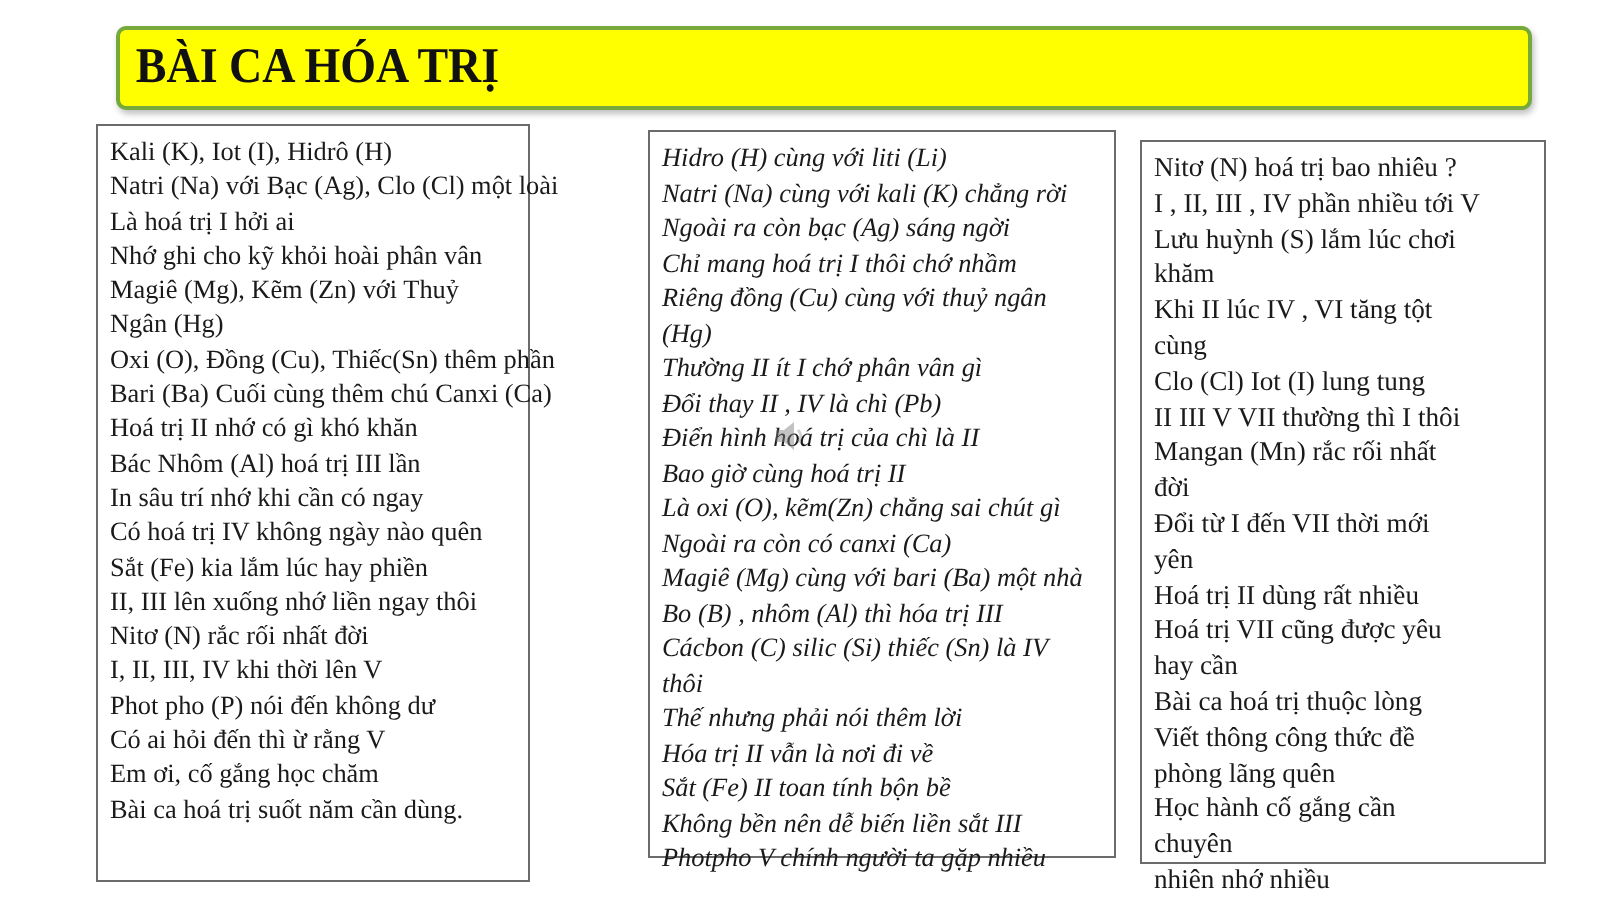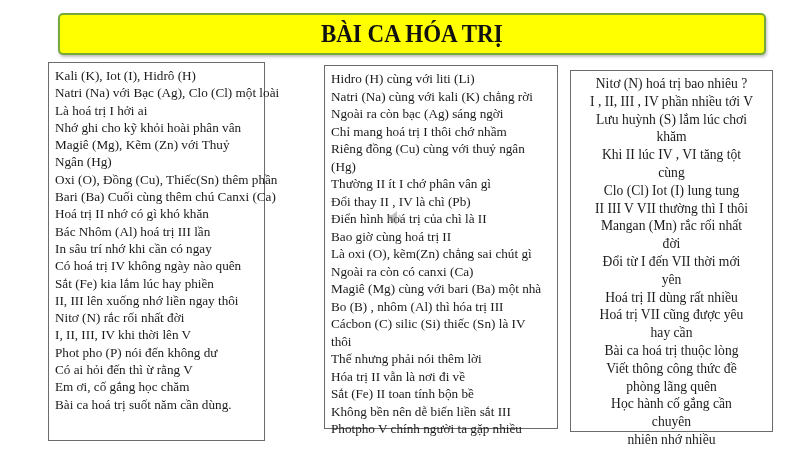--- a/index.html
+++ b/index.html
@@ -19,21 +19,21 @@
       left: 58px;
       top: 13px;
       width: 704px;
       height: 38px;
       background: #ffff00;
       border: 2px solid #77a83a;
       border-radius: 5px;
       box-shadow: 1px 2px 3px rgba(0,0,0,0.25);
       display: flex;
       align-items: center;
-      justify-content: center;
+      justify-content: flex-start;
     }
     .title-text {
       font-family: "Liberation Serif", "DejaVu Serif", serif;
       font-weight: bold;
       font-size: 25px;
       color: #111111;
       letter-spacing: 0px;
       transform: scaleX(0.92);
     }
     .verse-box {
@@ -49,38 +49,39 @@
       width: 217px;
       height: 379px;
       padding-top: 4px;
     }
     .verse-box.box-2 {
       left: 324px;
       top: 65px;
       width: 234px;
       height: 364px;
       padding-top: 4px;
+      font-style: italic;
     }
     .verse-box.box-3 {
       left: 570px;
       top: 70px;
       width: 203px;
       height: 362px;
       padding-top: 4px;
     }
     .verse-line {
       font-family: "Liberation Serif", "DejaVu Serif", serif;
       font-size: 13.4px;
       line-height: 17.3px;
       color: #1a1a1a;
       white-space: nowrap;
     }
     .box-1 .verse-line { font-size: 13.2px; }
     .box-2 .verse-line { font-size: 13.2px; line-height: 17.5px; }
-    .box-3 .verse-line { font-size: 13.6px; line-height: 17.8px; text-align: center; }
+    .box-3 .verse-line { font-size: 13.6px; line-height: 17.8px; }
     .speaker-icon {
       position: absolute;
       left: 387px;
       top: 210px;
       width: 18px;
       height: 16px;
       opacity: 0.45;
     }
   </style>
 </head>

